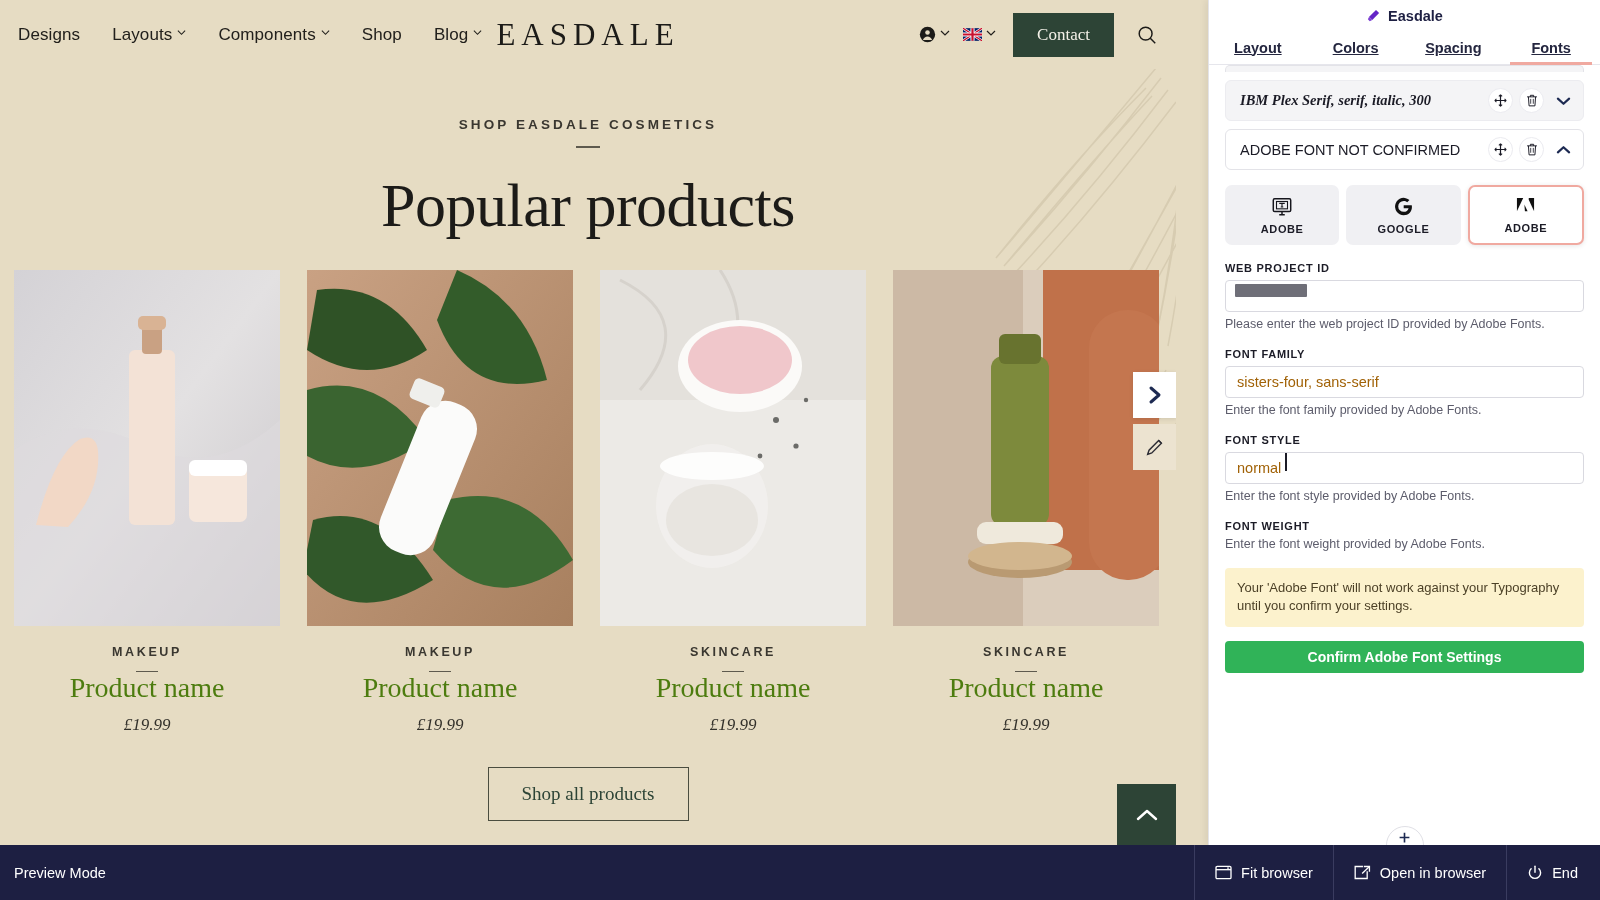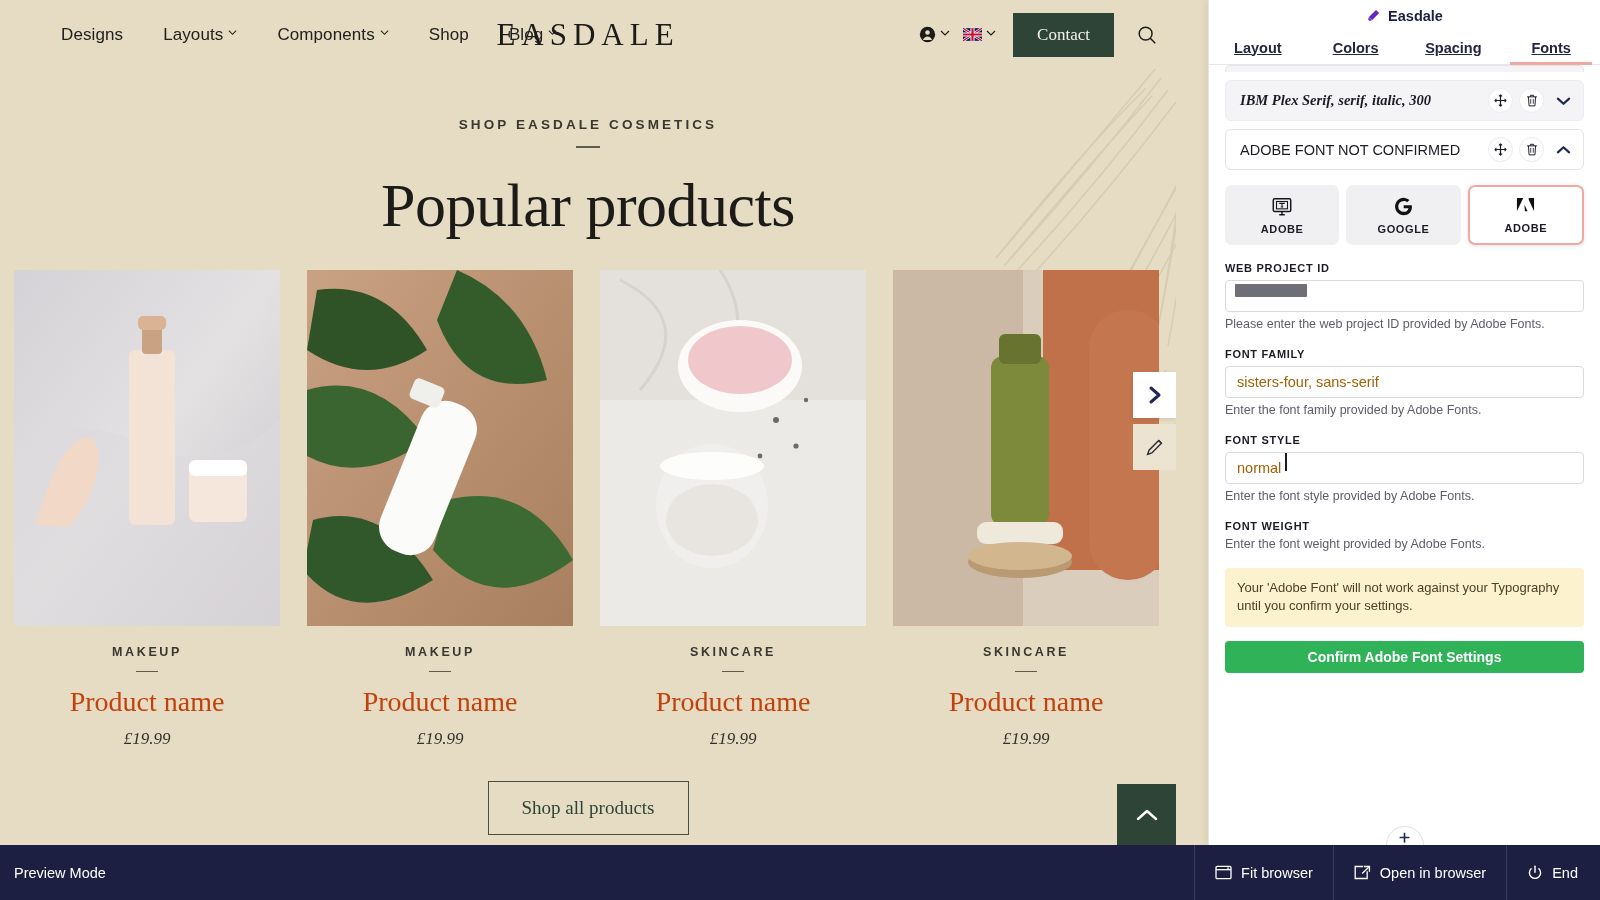--- a/index.html
+++ b/index.html
@@ -25,21 +25,21 @@
   }
 
   
   #site-header {
     position: relative; z-index: 4;
     height: 69px; width: 1176px;
     display: flex; align-items: center;
     padding: 0 18px;
     background: #e6dcc3;
   }
-  .nav-list { display: flex; align-items: flex-start; gap: 40px; margin-left: 43px; }
+  .nav-list { display: flex; align-items: flex-start; gap: 32px; }
   .nav-item {
     font-family: "Liberation Sans", sans-serif;
     font-size: 17px; color: #22201c; letter-spacing: .1px;
     display: flex; align-items: center; gap: 5px; cursor: pointer;
   }
   .chev { display:inline-block; width: 9px; height: 9px; position: relative; top:-2px;}
   .chev svg { display:block; }
   #brand {
     position: absolute; left: 0; right: 0; top: 0; height: 69px;
     display: flex; align-items: center; justify-content: center;
@@ -84,23 +84,23 @@
   .card { width: 266px; flex: 0 0 266px; }
   .card-img { width: 266px; height: 356px; overflow: hidden; position: relative; }
   .card-img svg { display: block; width: 100%; height: 100%; }
   .card-cat {
     text-align: center; margin-top: 19px;
     font-family: "Liberation Sans", sans-serif;
     font-size: 12.5px; letter-spacing: 2.6px; color: #3a3730; font-weight: 600;
   }
   .card-rule { width: 22px; height: 1.5px; background: #5e5a4e; margin: 12px auto 0; }
   .card-name {
-    text-align: center; margin-top: 14px;
+    text-align: center; margin-top: 0;
     font-family: "Liberation Serif", serif;
-    font-size: 28px; color: #c2410c;
+    font-size: 28px; color: #4d7c0f;
   }
   .card-price {
     text-align: center; margin-top: 11px;
     font-family: "Liberation Serif", serif;
     font-size: 17px; font-style: italic; color: #32302a;
   }
 
   #shopall-wrap { position: relative; z-index:3; text-align: center; margin-top: 32px; }
   #shopall-btn {
     font-family: "Liberation Serif", serif;

